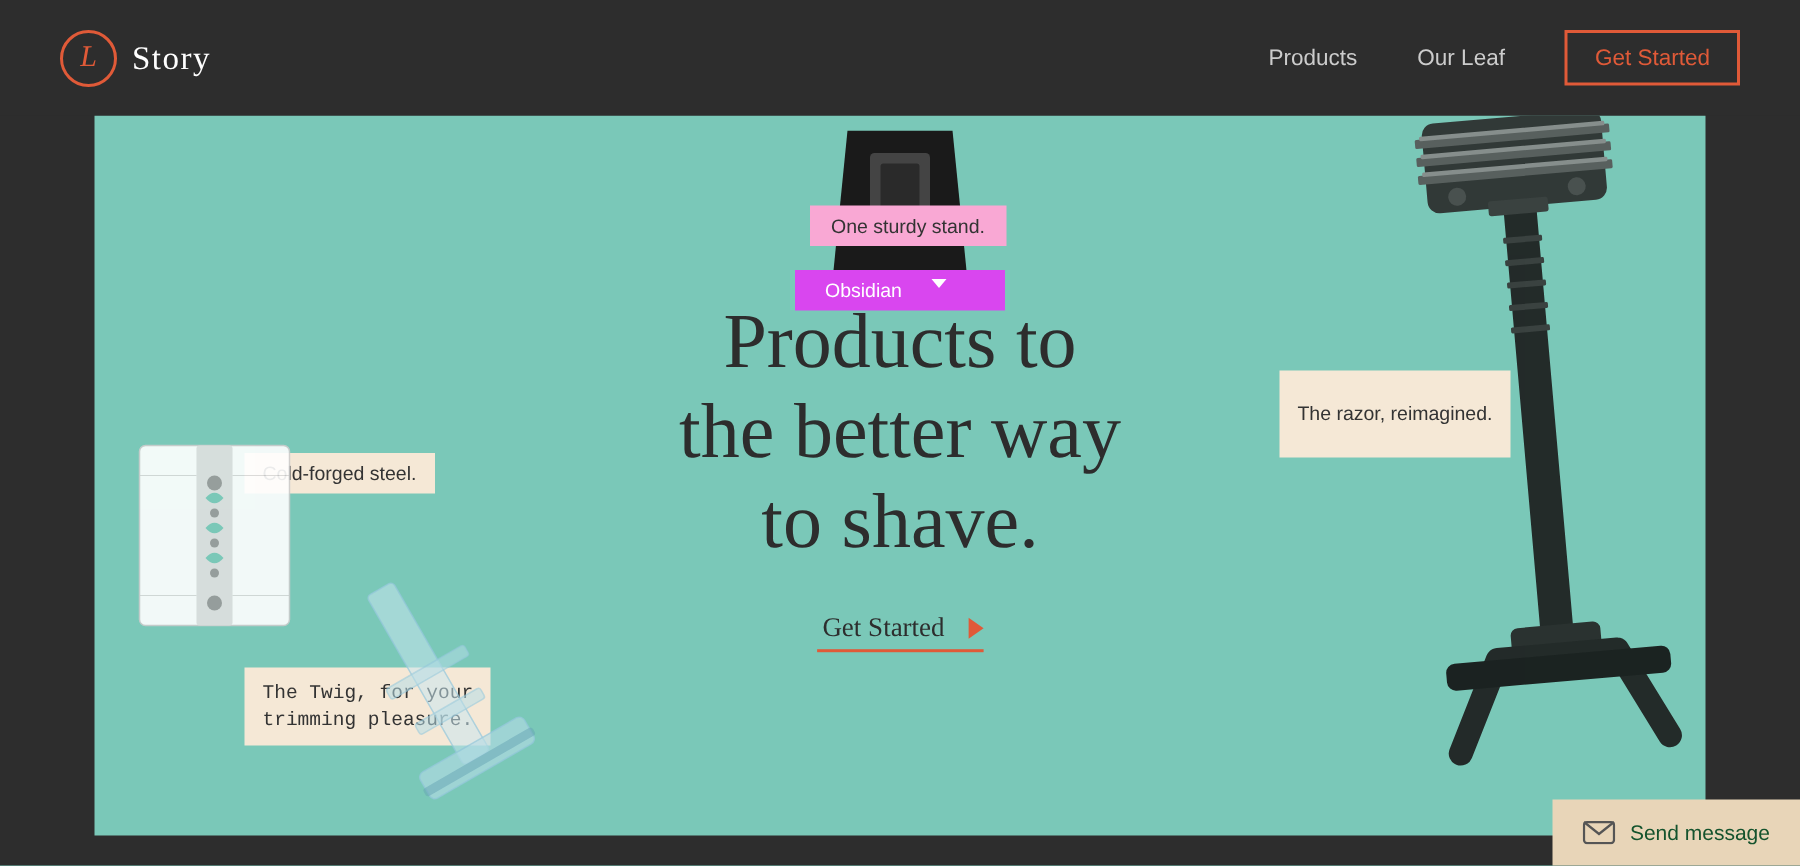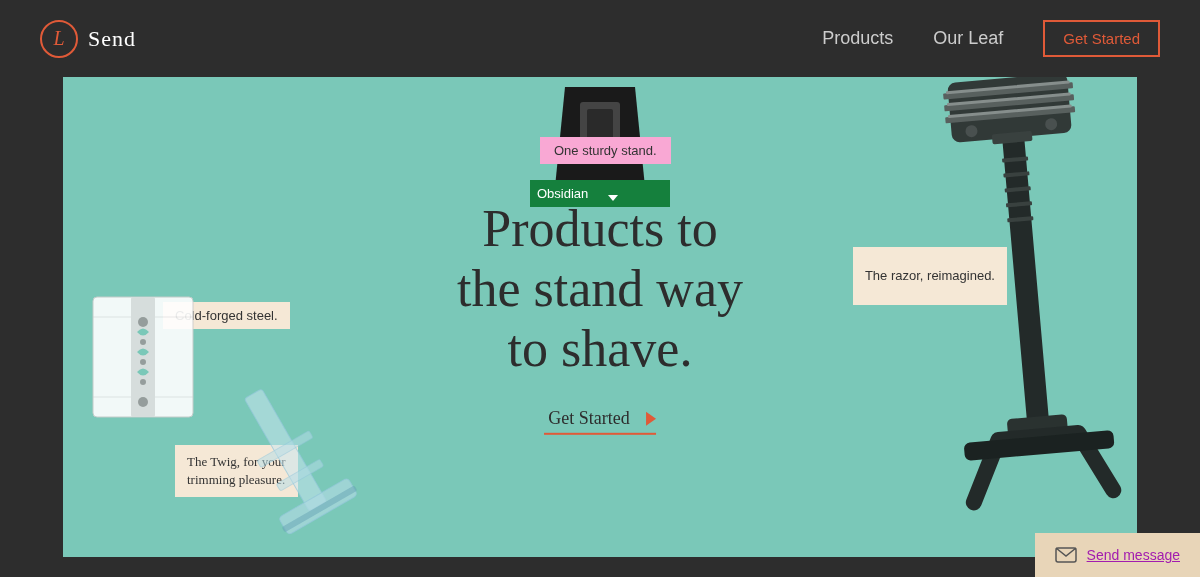--- a/index.html
+++ b/index.html
@@ -38,21 +38,21 @@
       letter-spacing: 1px;
     }
     #nav-links {
       margin-left: auto;
       display: flex;
       align-items: center;
       gap: 40px;
     }
     .nav-link {
       color: #cccccc;
-      font-size: 18px;
+      font-size: 15px;
       font-family: Arial, sans-serif;
       cursor: pointer;
       text-decoration: none;
     }
     #get-started-nav {
       border: 2px solid #e05a38;
       color: #e05a38;
       padding: 8px 18px;
       font-size: 15px;
       font-family: Arial, sans-serif;
@@ -121,24 +121,24 @@
       font-size: 13px;
       font-family: Arial, sans-serif;
       color: #333;
       white-space: nowrap;
     }
     #obsidian-wrapper {
       position: absolute;
       top: 103px;
       left: 50%;
       transform: translateX(-70px);
-      background: #15803d;
-      display: flex;
-      align-items: flex-end;
-      padding: 6px 10px 6px 7px;
+      background: #d946ef;
+      display: flex;
+      align-items: flex-start;
+      padding: 6px 10px 6px 20px;
       gap: 20px;
       cursor: pointer;
       min-width: 140px;
       z-index: 6;
     }
     #obsidian-wrapper span { color: #fff; font-size: 13px; font-family: Arial, sans-serif; }
     #obsidian-chevron {
       width: 0; height: 0;
       border-left: 5px solid transparent;
       border-right: 5px solid transparent;
@@ -167,25 +167,25 @@
       padding: 6px 12px;
       font-size: 13px;
       font-family: Arial, sans-serif;
       color: #333;
     }
 
     
     #twig-label {
       position: absolute;
       bottom: 60px;
-      left: 112px;
+      left: 100px;
       background: #f5e8d6;
       padding: 8px 12px;
       font-size: 13px;
-      font-family: Liberation Serif, serif;
+      font-family: Liberation Mono, monospace;
       color: #333;
       line-height: 1.4;
     }
 
     
     #blade-area {
       position: absolute;
       top: 200px;
       left: 20px;
       z-index: 2;
@@ -212,23 +212,22 @@
       position: absolute;
       bottom: 0;
       right: 0;
       background: #e8d5b8;
       padding: 14px 20px;
       display: flex;
       gap: 10px;
       cursor: pointer;
       font-size: 14px;
       font-family: Arial, sans-serif;
-      color: #a21caf;
+      color: #14532d;
       z-index: 20;
-      text-decoration: underline;
     }
 
     
     .stand-visual {
       position: absolute;
       top: 10px;
       left: 50%;
       transform: translateX(-50%);
     }
 
@@ -238,21 +237,21 @@
     .twig-svg { opacity: 0.9; }
     
     .razor-svg { opacity: 0.9; }
   </style>
 </head>
 <body>
 
 <div id="navbar">
   <div id="logo-area">
     <div id="logo-icon">L</div>
-    <span id="logo-text">Send</span>
+    <span id="logo-text">Story</span>
   </div>
   <nav id="nav-links">
     <a class="nav-link">Products</a>
     <a class="nav-link">Our Leaf</a>
     <button id="get-started-nav">Get Started</button>
   </nav>
 </div>
 
 <div id="hero">
 
@@ -270,21 +269,21 @@
   <div id="stand-label">One sturdy stand.</div>
 
   <div id="obsidian-wrapper">
     <span>Obsidian</span>
     <div id="obsidian-chevron"></div>
   </div>
 
   <div id="center-content">
     <div id="headline">
       <span>Products to</span><br>
-      <span>the stand way</span><br>
+      <span>the better way</span><br>
       <span>to shave.</span>
     </div>
     <button id="get-started-btn">Get Started</button>
   </div>
 
   <div id="blade-area">
     <svg class="blade-svg" width="120" height="160" viewBox="0 0 120 160">
 
       <rect x="10" y="20" width="100" height="120" rx="4" fill="white" stroke="#ccc" stroke-width="1"></rect>
 

